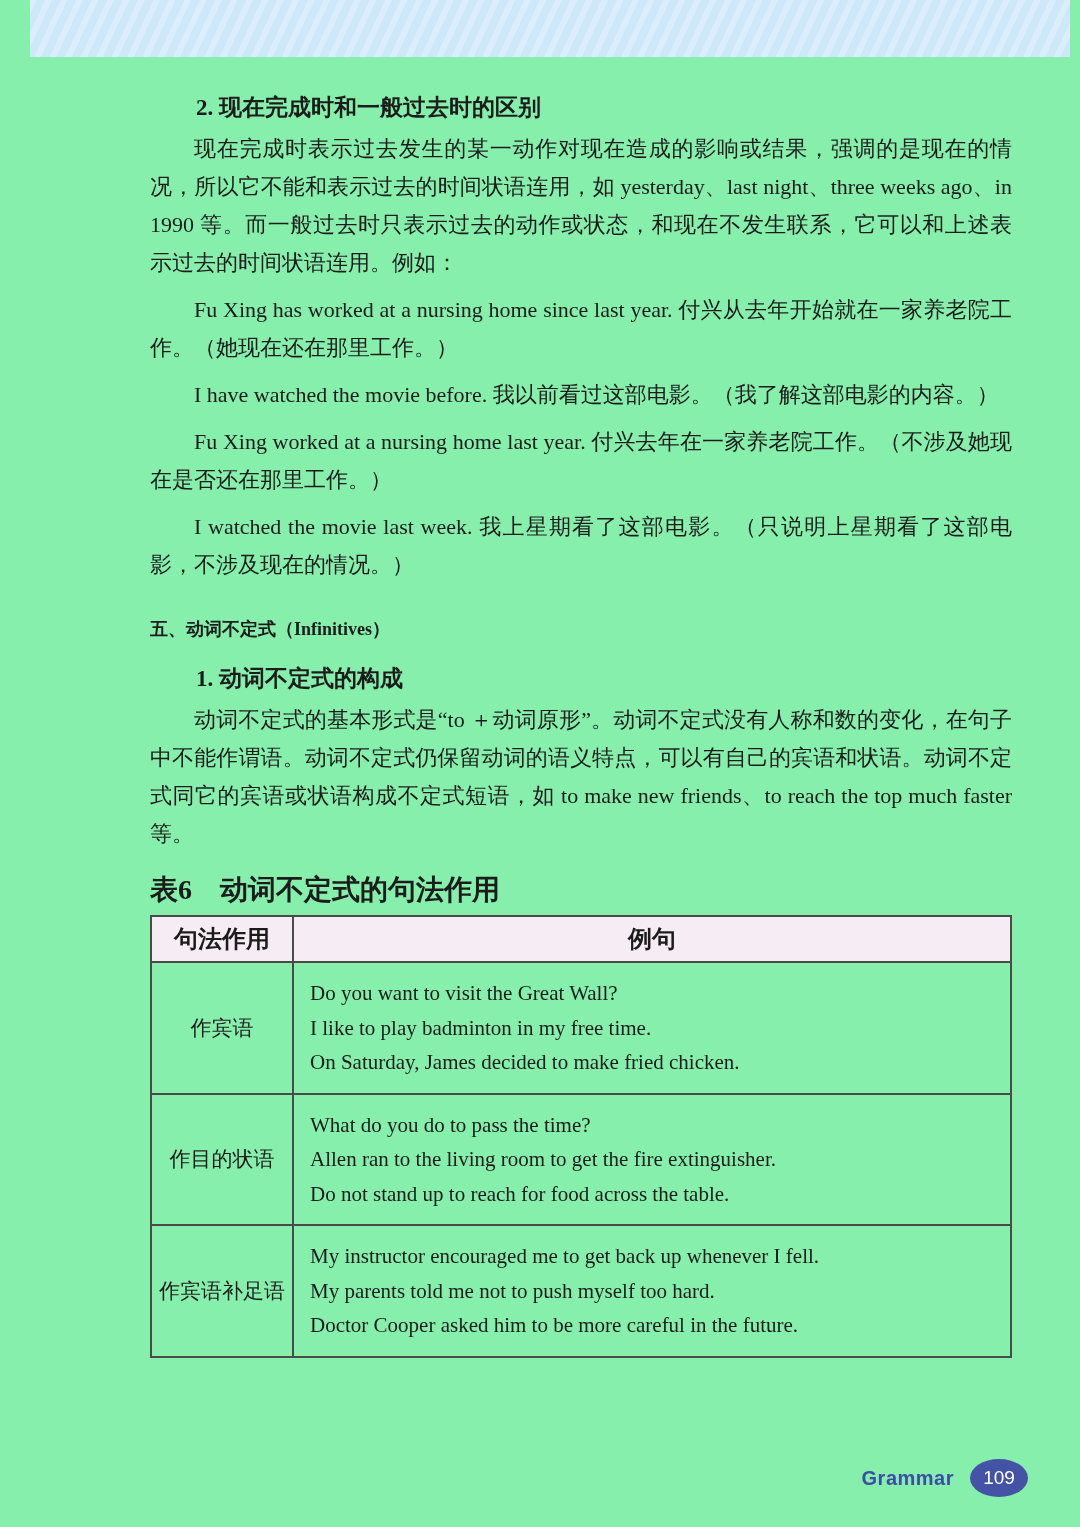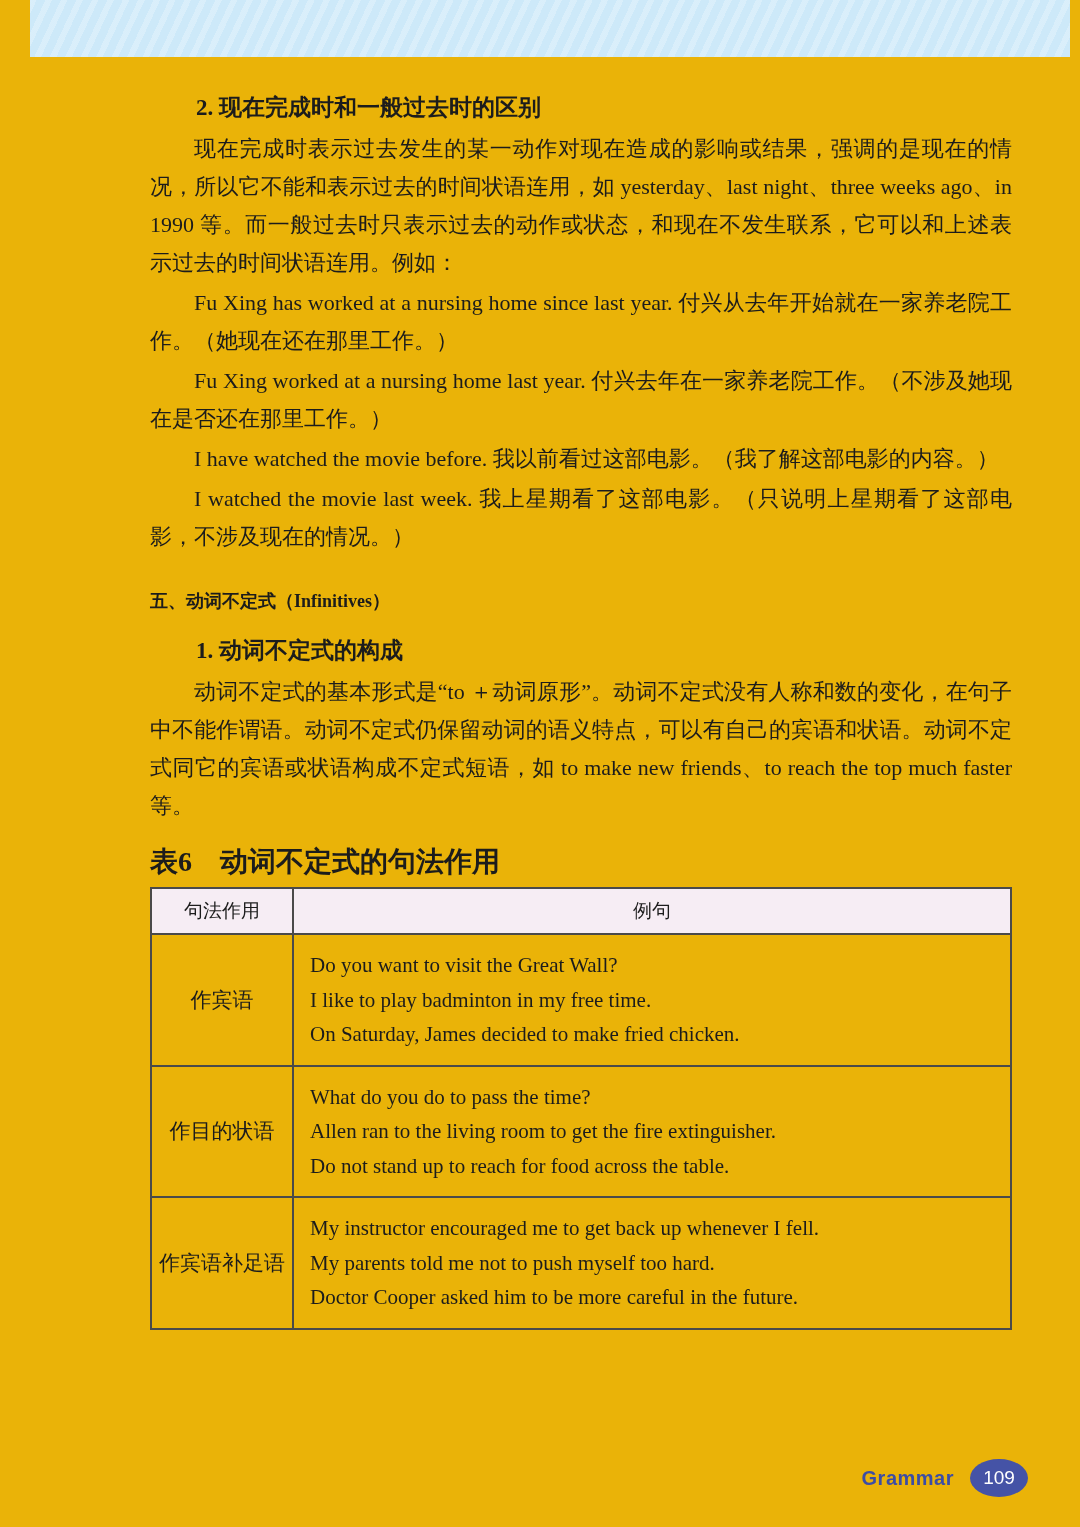--- a/index.html
+++ b/index.html
@@ -1,56 +1,56 @@
 <!DOCTYPE html>
 <html style="--band: #cde9f9; --table-header-bg: #f6edf4; --footer-accent: #3c4da5; --badge-bg: #4553a6;"><head>
 <meta charset="utf-8">
 <style>
   * { margin:0; padding:0; box-sizing:border-box; }
   html,body { background:#ffffff; }
   .page {
     position:relative;
     width:1080px; height:1527px;
-    background:#eab308;
+    background:#86efac;
     overflow:hidden;
     font-family:"Liberation Serif", serif;
     color:#1c1c1c;
   }
   .top-band {
     position:absolute; top:0; left:30px; width:1040px; height:57px;
     background:var(--band, #cde9f9);
     background-image:repeating-linear-gradient(115deg, rgba(255,255,255,0.25) 0 6px, rgba(205,233,249,0) 6px 14px);
   }
   .content {
     position:absolute; left:150px; top:88px; width:862px;
     font-size:22px; line-height:38px; text-align:justify;
   }
   .h-sub {
     font-size:23px; font-weight:bold; text-indent:2em;
     line-height:36px; margin-top:2px;
   }
   .body-para { text-indent:2em; margin-top:4px; }
-  .example-para { text-indent:2em; margin-top:2px; }
+  .example-para { text-indent:2em; margin-top:9px; }
   .h-main {
     font-size:18px; font-weight:bold; line-height:40px;
     margin-top:25px; text-indent:0;
   }
   .h-sub2 { margin-top:12px; }
   .table-caption {
     font-weight:bold; font-size:28px;
     margin-top:20px; line-height:34px;
   }
   table.gram {
     width:100%; border-collapse:collapse; margin-top:8px;
     font-size:21px;
   }
   table.gram th, table.gram td { border:2px solid #4a4a4a; }
   table.gram thead th {
     background:var(--table-header-bg, #f6edf4);
-    font-weight:normal; font-size:19px; height:46px;
+    font-weight:bold; font-size:24px; height:46px;
     text-align:center; vertical-align:middle;
   }
   td.role-cell {
     width:142px; text-align:center; vertical-align:middle;
     font-size:21px;
   }
   td.ex-cell {
     padding:13px 0 13px 16px; line-height:34.5px; text-align:left;
     vertical-align:middle;
   }
@@ -78,22 +78,22 @@
 
   <div class="top-band"></div>
 
   <main class="content">
 
     <div class="h-sub">2. 现在完成时和一般过去时的区别</div>
 
     <p class="body-para">现在完成时表示过去发生的某一动作对现在造成的影响或结果，强调的是现在的情况，所以它不能和表示过去的时间状语连用，如 yesterday、last night、three weeks ago、in 1990 等。而一般过去时只表示过去的动作或状态，和现在不发生联系，它可以和上述表示过去的时间状语连用。例如：</p>
 
     <p class="example-para">Fu Xing has worked at a nursing home since last year. 付兴从去年开始就在一家养老院工作。（她现在还在那里工作。）</p>
+    <p class="example-para">I have watched the movie before. 我以前看过这部电影。（我了解这部电影的内容。）</p>
     <p class="example-para">Fu Xing worked at a nursing home last year. 付兴去年在一家养老院工作。（不涉及她现在是否还在那里工作。）</p>
-    <p class="example-para">I have watched the movie before. 我以前看过这部电影。（我了解这部电影的内容。）</p>
     <p class="example-para">I watched the movie last week. 我上星期看了这部电影。（只说明上星期看了这部电影，不涉及现在的情况。）</p>
 
     <div class="h-main">五、动词不定式（Infinitives）</div>
 
     <div class="h-sub h-sub2">1. 动词不定式的构成</div>
 
     <p class="body-para">动词不定式的基本形式是“to ＋动词原形”。动词不定式没有人称和数的变化，在句子中不能作谓语。动词不定式仍保留动词的语义特点，可以有自己的宾语和状语。动词不定式同它的宾语或状语构成不定式短语，如 to make new friends、to reach the top much faster 等。</p>
 
 
 

